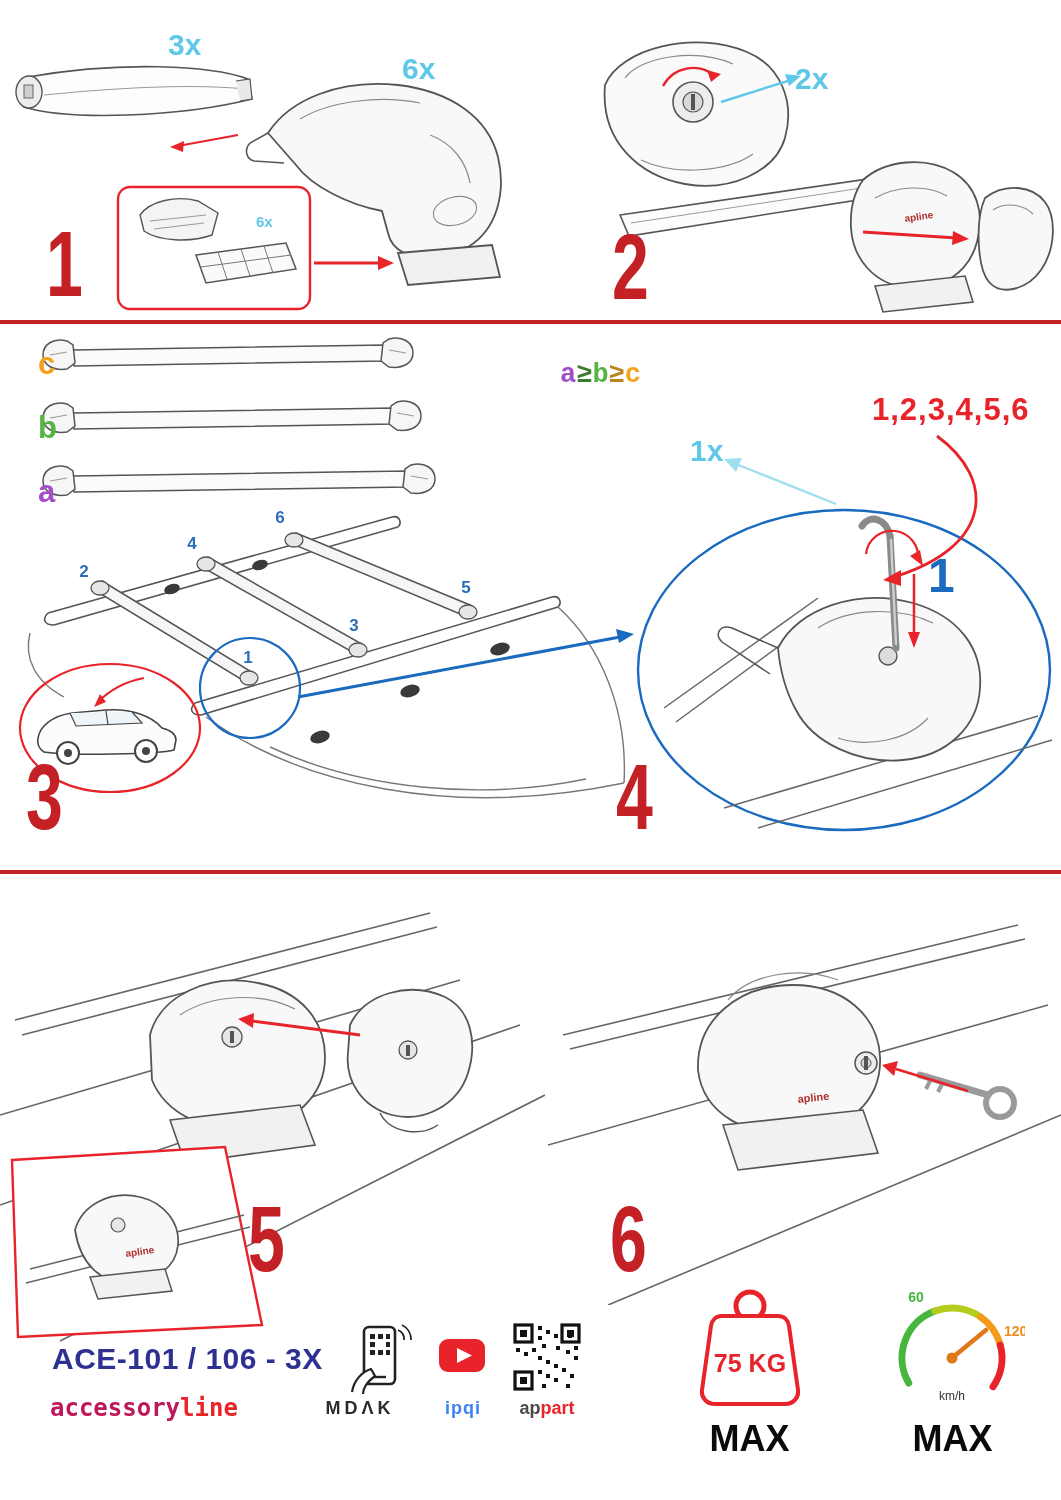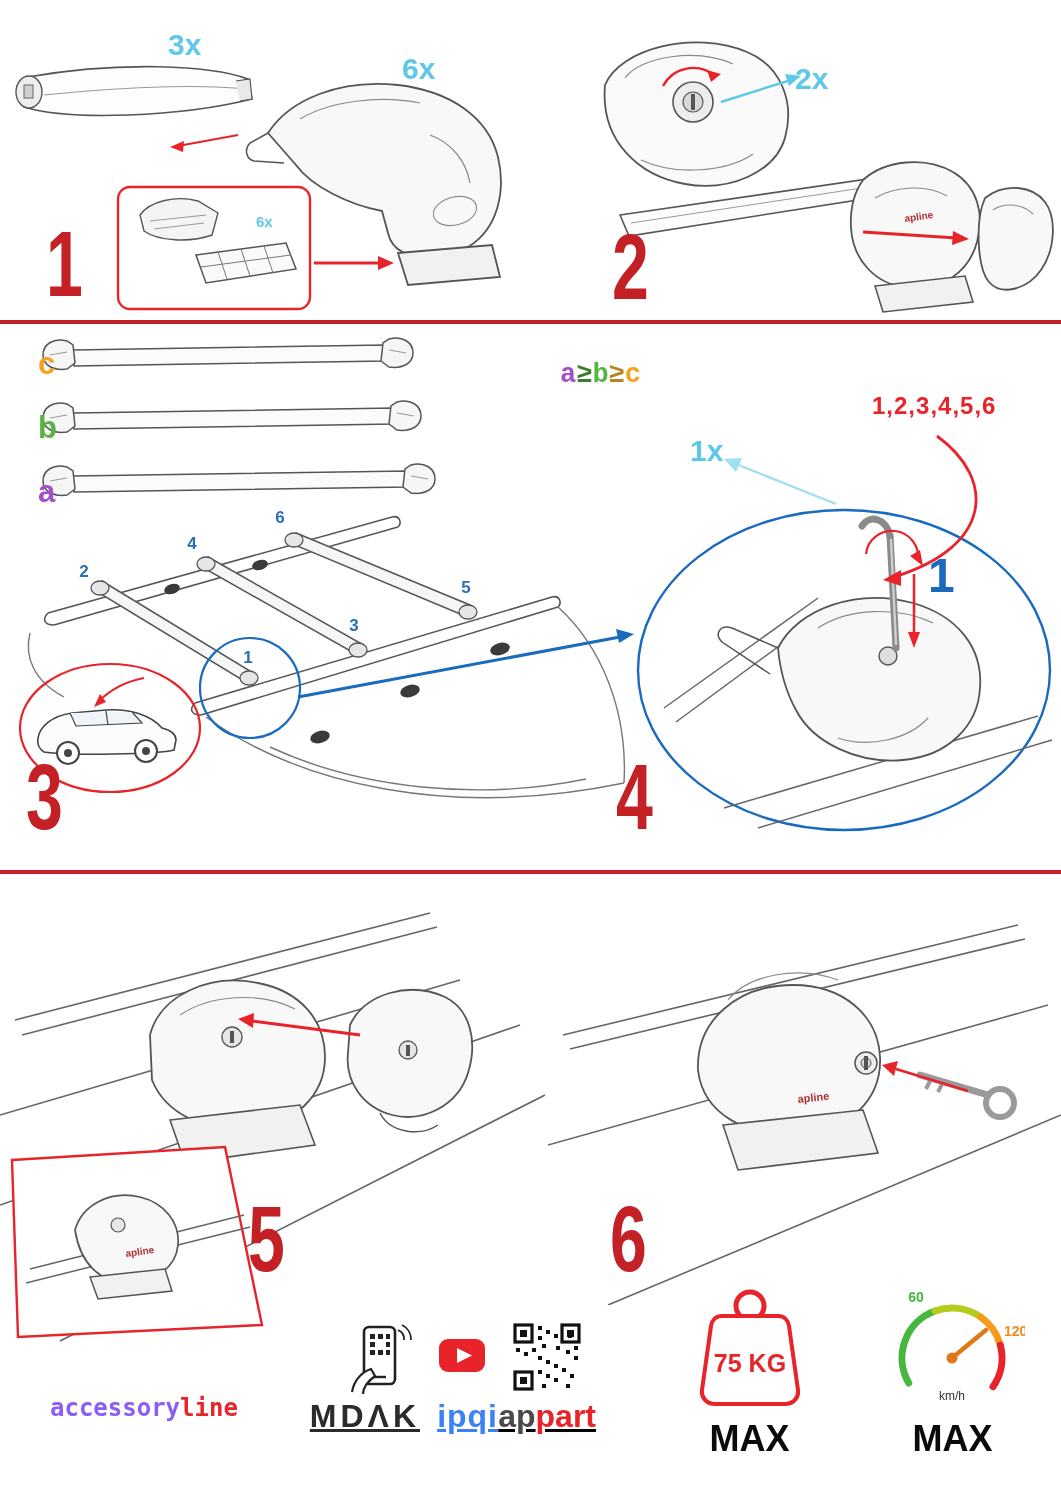--- a/index.html
+++ b/index.html
@@ -10,29 +10,29 @@
   }
   .abs { position:absolute; }
   svg { display:block; }
   svg text { font-family:"Liberation Sans", sans-serif; }
   .divider { position:absolute; left:0; width:1061px; height:4px; background:#c42127; }
   .stepnum {
     position:absolute; font-size:92px; font-weight:700; color:#c42127;
     line-height:.85; transform:scaleX(.72); transform-origin:left top;
   }
   .cyanlbl { position:absolute; color:#5fc8e8; font-weight:700; font-size:30px; }
-  .seq { position:absolute; color:#e8232a; font-weight:700; font-size:24px; letter-spacing:1px; }
+  .seq { position:absolute; color:#e8232a; font-weight:700; font-size:31px; letter-spacing:1px; }
   .rule { position:absolute; font-weight:700; font-size:27px;font-family:Liberation Mono, monospace; }
   .barletter { position:absolute; font-weight:700; font-size:31px; }
   .bignum-blue { position:absolute; color:#1a6abf; font-weight:700; font-size:48px; }
   .partnum { position:absolute; color:#2e3192; font-weight:700; font-size:30px; letter-spacing:.5px; }
   .brandline { position:absolute; font-family:"DejaVu Sans Mono", monospace; font-weight:700; font-size:24px; }
-  .brandline .b1 { color:#8b5cf6; }
+  .brandline .b1 { color:#be185d; }
   .brandline .b2 { color:#e8232a; }
-  .logotxt { position:absolute; font-weight:700; font-size:32px; text-align:right;text-decoration:underline; }
+  .logotxt { position:absolute; font-weight:700; font-size:18px; text-align:center; }
   .mdak { color:#2b2b2b; letter-spacing:4px; font-weight:600; }
   .ipqi { color:#3b82f6; letter-spacing:1px; }
   .apline .a1 { color:#4a4a4a; }
   .apline .a2 { color:#e8232a; }
   .maxlbl { position:absolute; color:#0a0a0a; font-weight:700; font-size:36px; text-align:center; }
 </style>
 </head>
 <body>
 
 <div class="page">
@@ -315,20 +315,21 @@
     <g>
       <circle cx="452" cy="218" r="14" fill="none" stroke="#9a9a9a" stroke-width="6"></circle>
       <path d="M440,210 L372,190" stroke="#9a9a9a" stroke-width="7" stroke-linecap="round" fill="none"></path>
       <path d="M382,196 L378,204 M394,199 L390,207" stroke="#9a9a9a" stroke-width="4"></path>
     </g>
     <line x1="420" y1="206" x2="348" y2="184" stroke="#e8232a" stroke-width="2.8"></line>
     <polygon points="334,180 350,176 346,191" fill="#e8232a"></polygon>
   </svg>
   <div class="stepnum" style="left:610px;top:1200px">6</div>
 
+  <div class="partnum" style="left:52px;top:1342px">ACE-101 / 106 - 3X</div>
   <div class="brandline" style="left:50px;top:1394px">
     <span class="b1">accessory</span><span class="b2">line</span>
   </div>
 
   <svg class="abs" style="left:338px;top:1322px" width="74" height="72" viewBox="0 0 74 72">
     <rect x="26" y="5" width="31" height="57" rx="5" fill="#ffffff" stroke="#222" stroke-width="2.6"></rect>
     <g fill="#222">
       <rect x="32" y="12" width="5" height="5"></rect>
         <rect x="40" y="12" width="5" height="5"></rect>
         <rect x="48" y="12" width="4" height="5"></rect>

